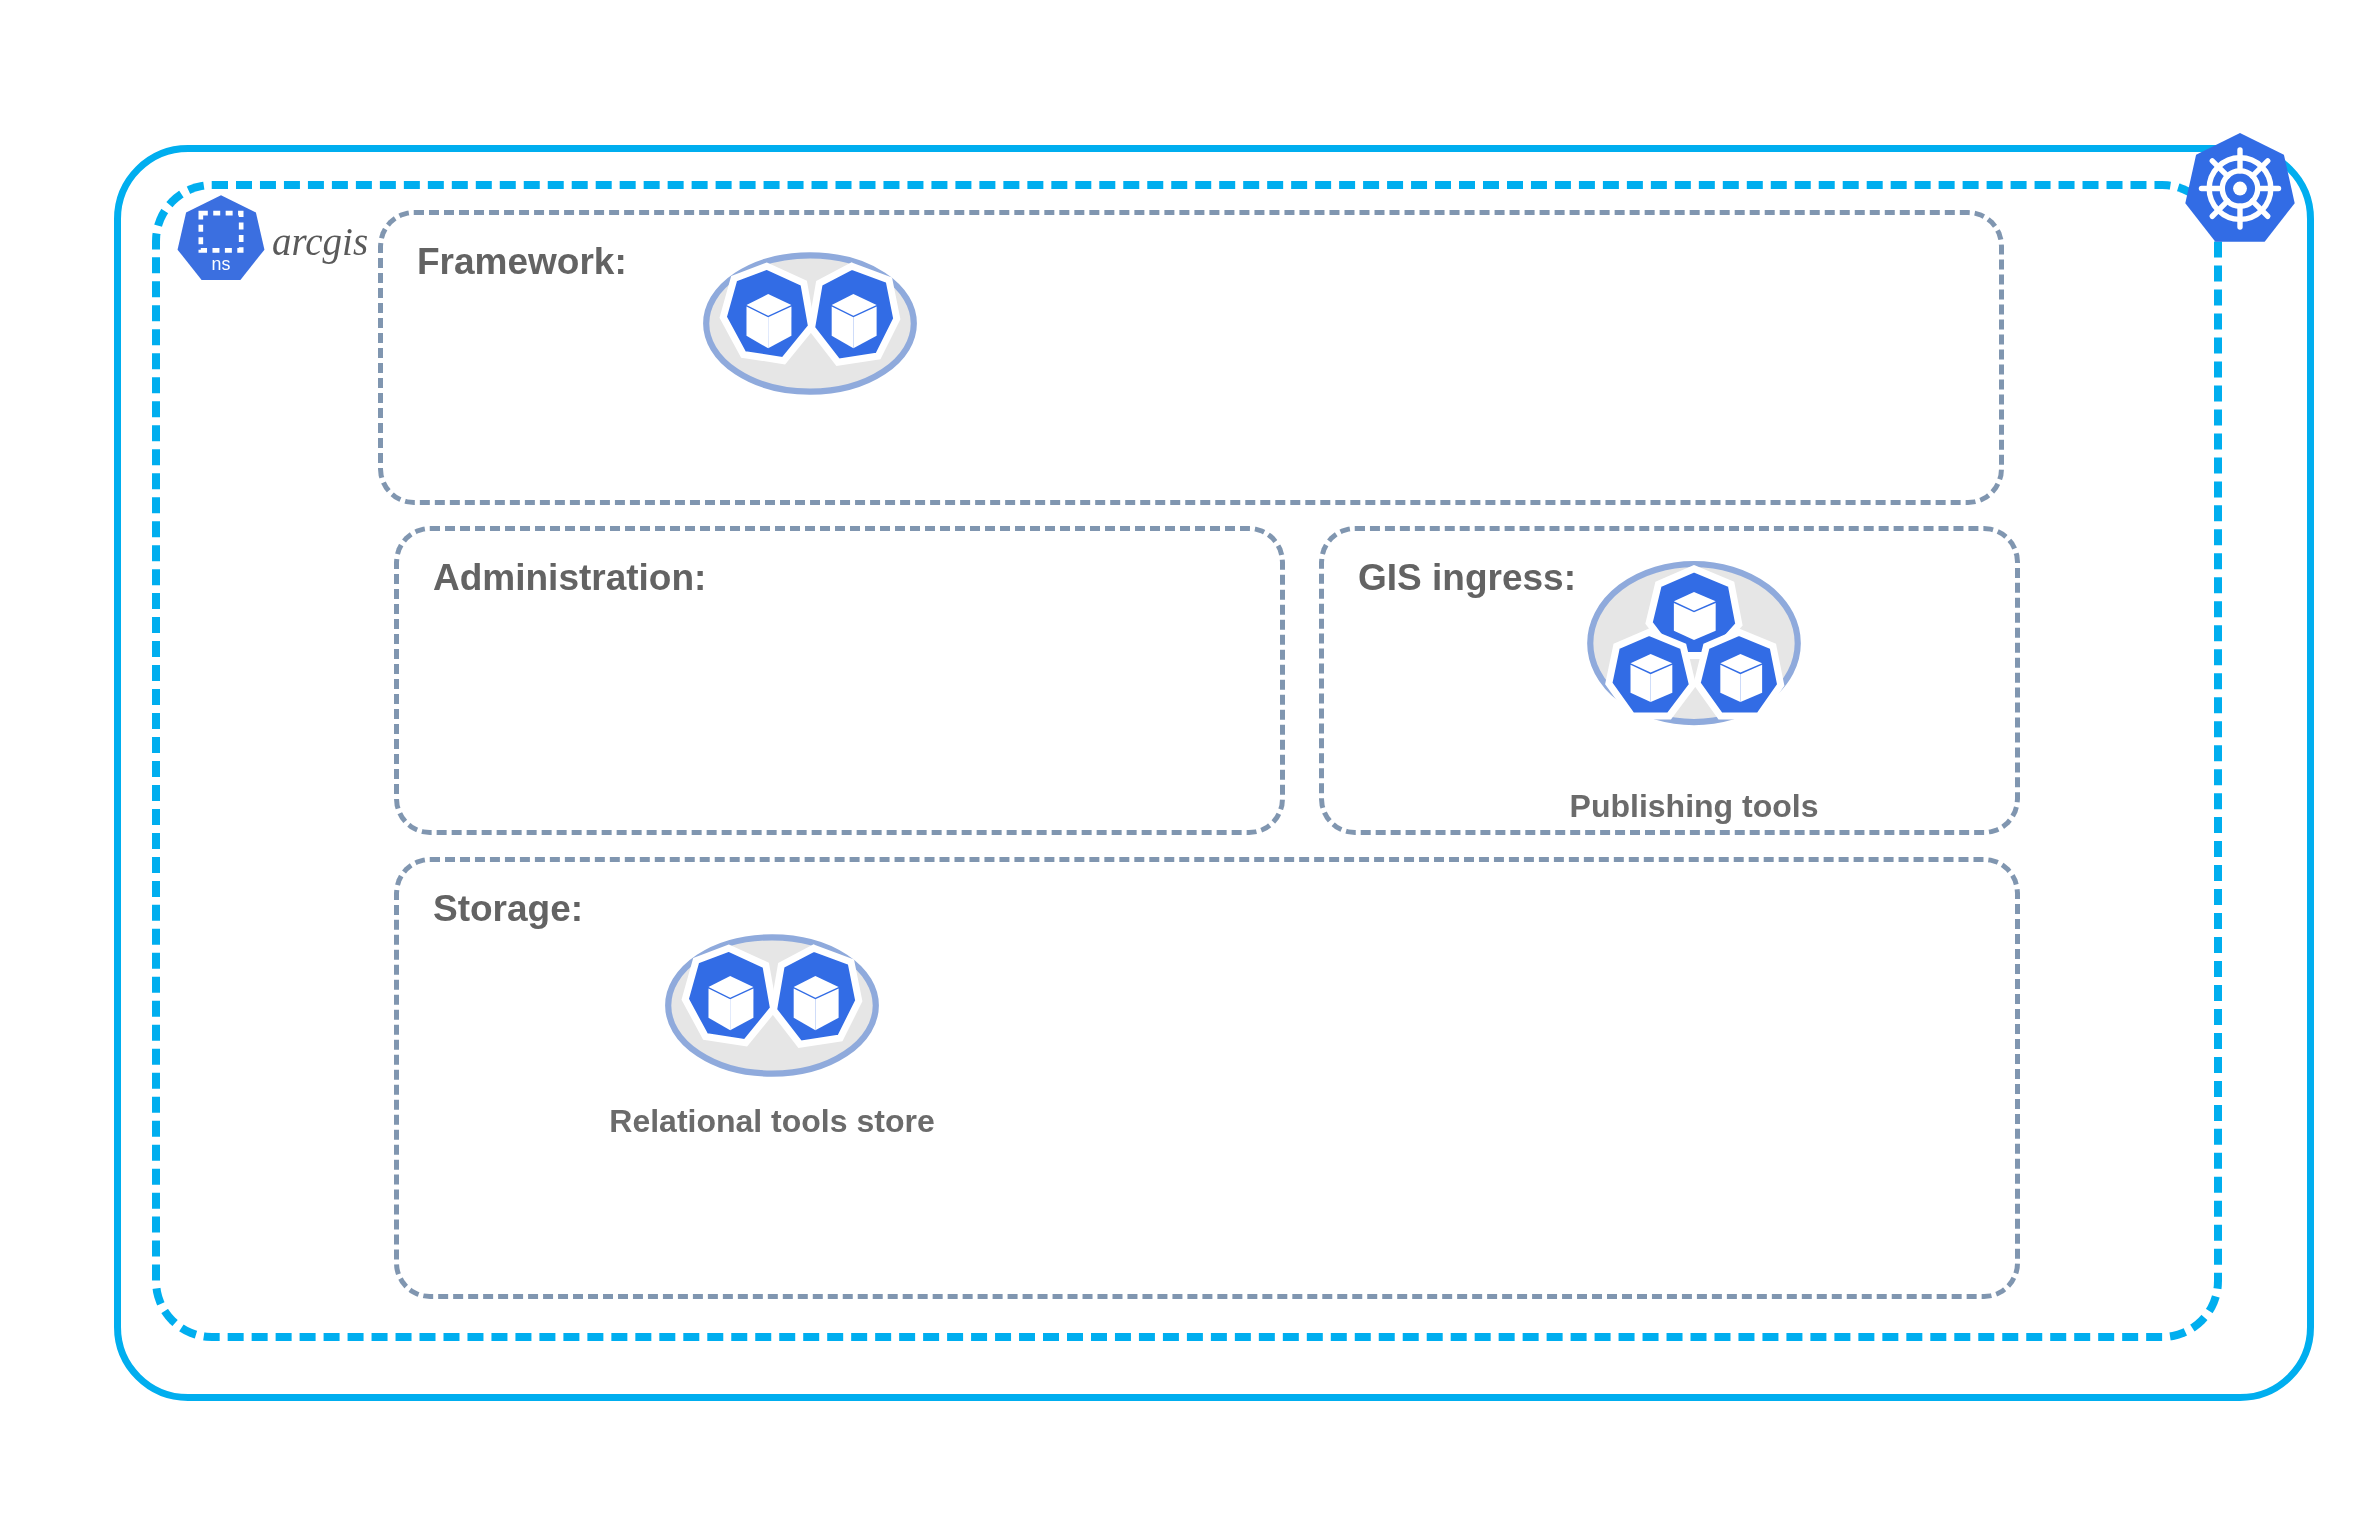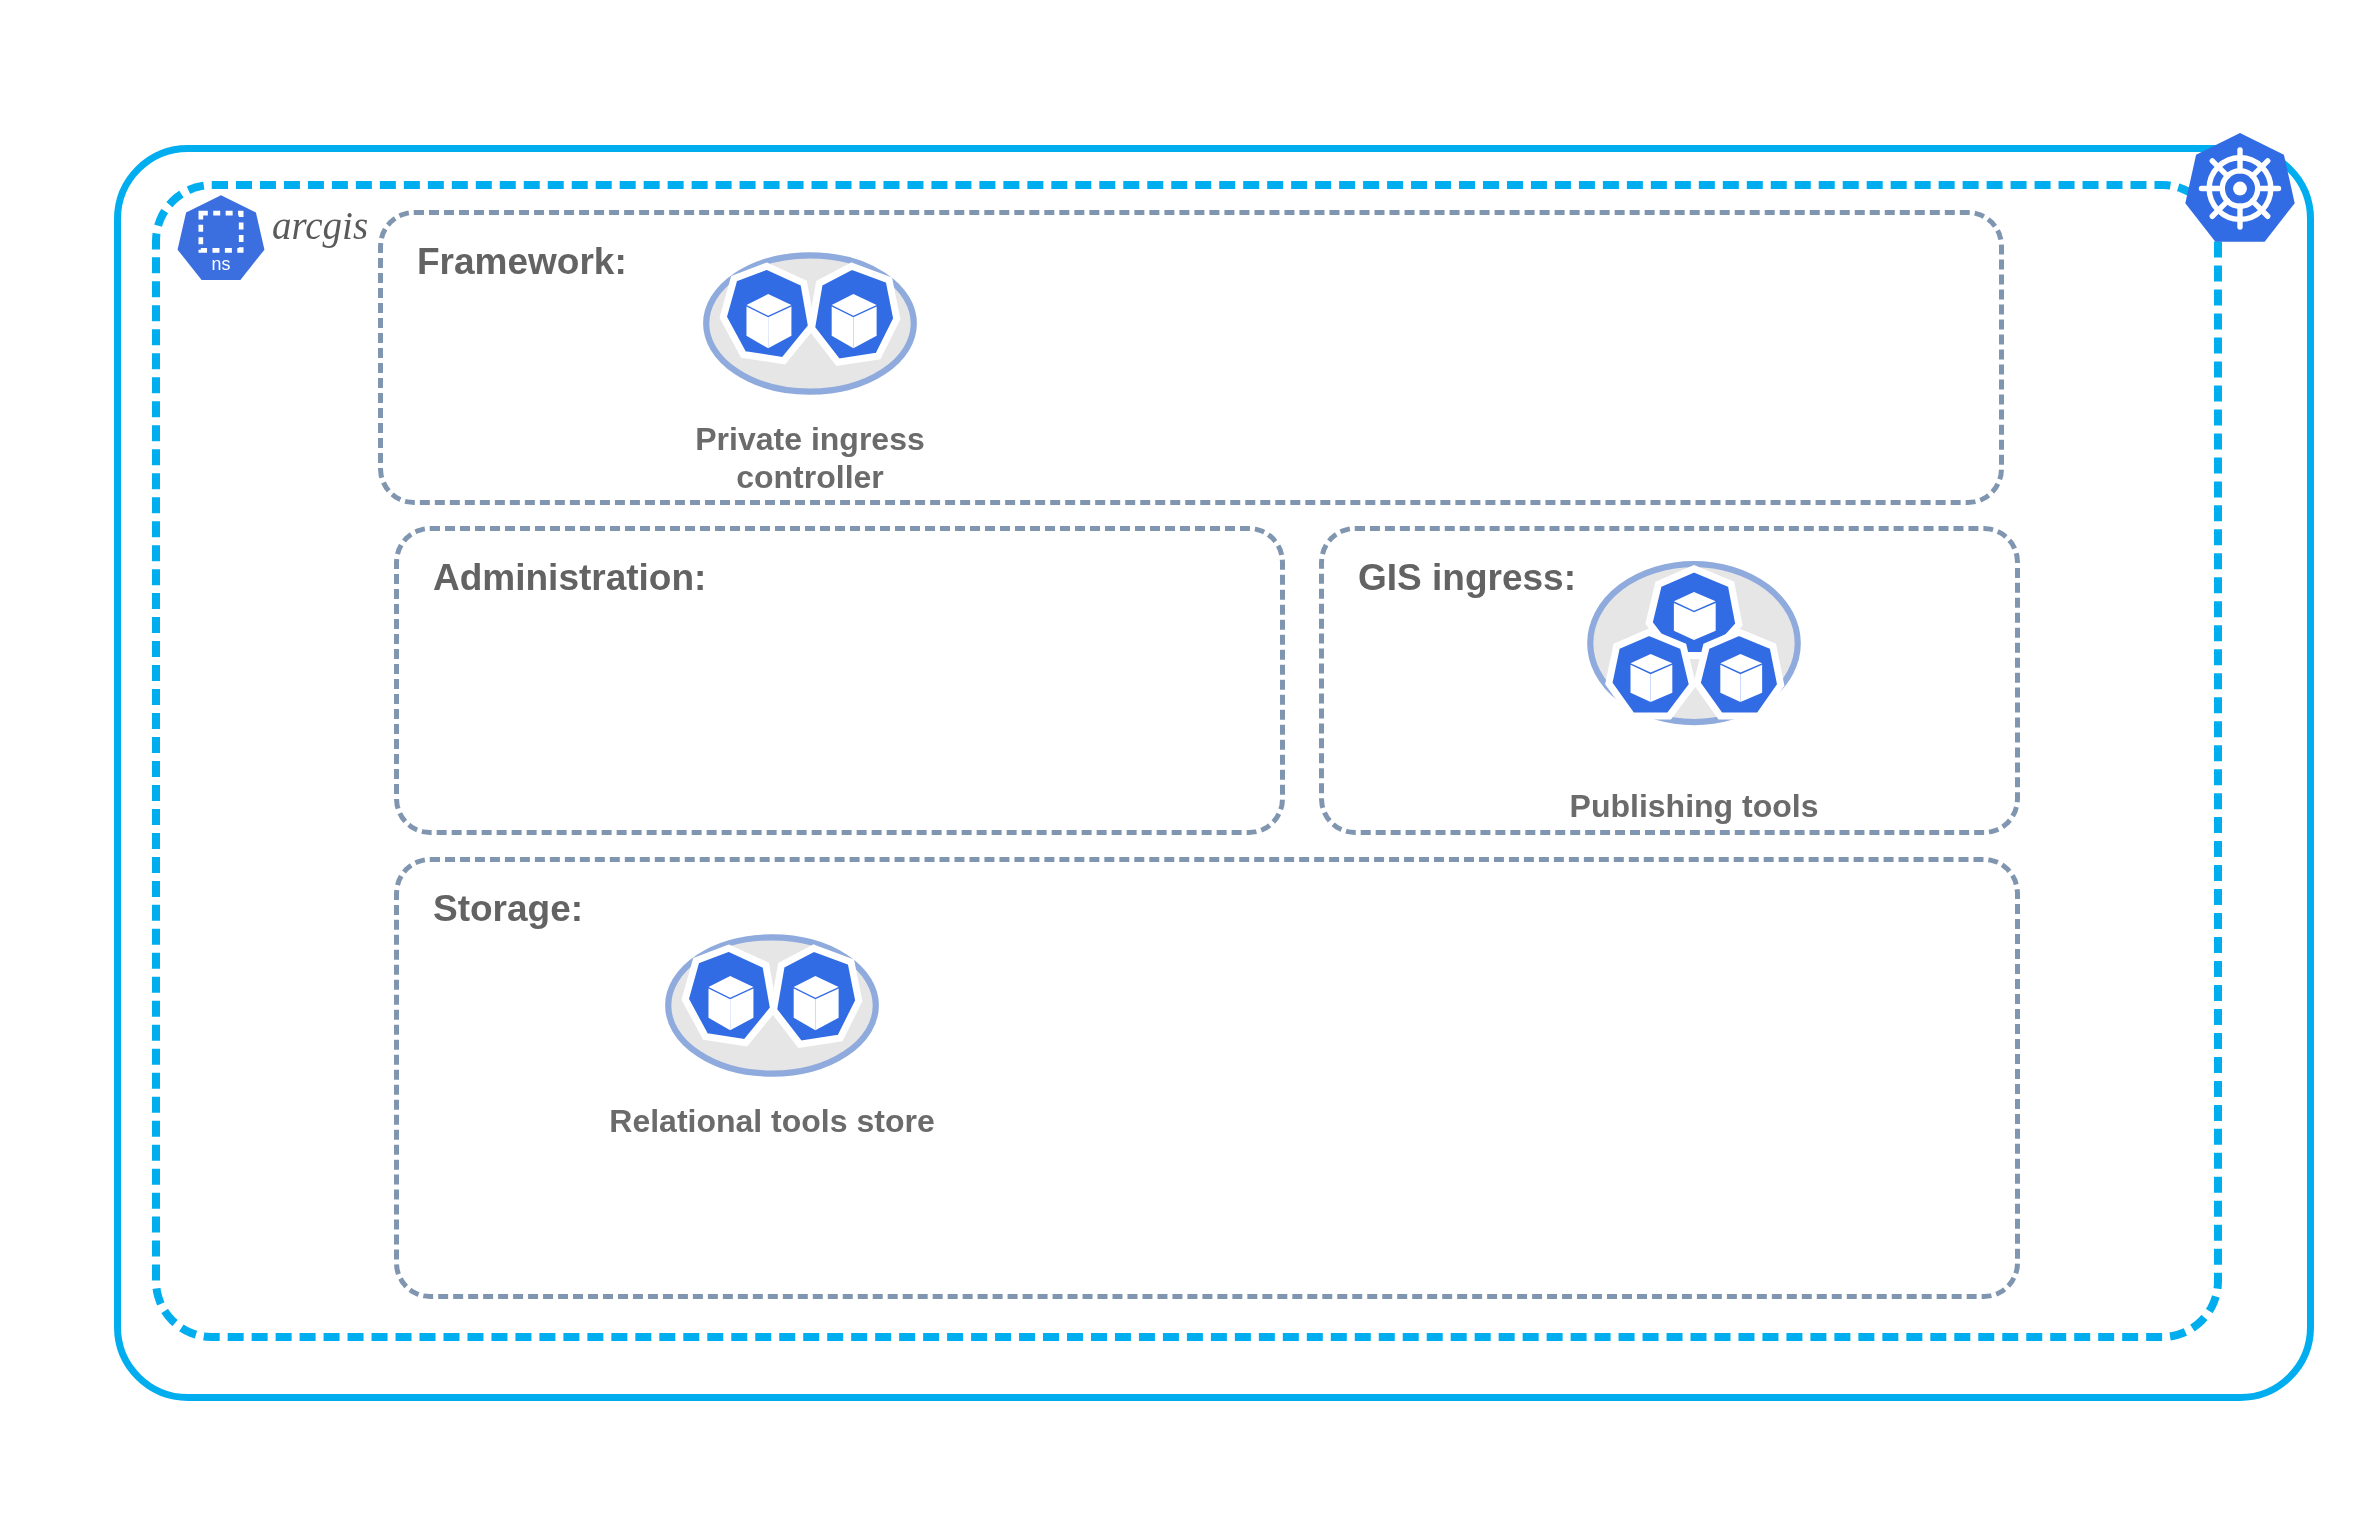--- a/index.html
+++ b/index.html
@@ -45,21 +45,21 @@
     left: 176px;
     top: 193px;
     width: 90px;
     height: 90px;
   }
   #namespace-badge svg { display: block; width: 90px; height: 90px; }
 
   #namespace-label {
     position: absolute;
     left: 272px;
-    top: 203px;
+    top: 219px;
     font-family: "Liberation Serif", serif;
     font-style: italic;
     font-size: 39px;
     color: #5A5A5A;
     white-space: nowrap;
   }
 
   
   #kubernetes-logo {
     position: absolute;
@@ -163,22 +163,20 @@
     </g>
     <g fill="#ffffff">
       <polygon points="60,72 88,58 118,72 88,86"></polygon>
       <polygon points="60,74 88,88 88,128 60,112"></polygon>
       <polygon points="118,74 88,88 88,128 118,112"></polygon>
       <polygon points="170,72 198,58 228,72 198,86"></polygon>
       <polygon points="170,74 198,88 198,128 170,112"></polygon>
       <polygon points="228,74 198,88 198,128 228,112"></polygon>
     </g>
   </svg>
-  <div class="workload-label">Private ingress
-controller</div>
 </div>
 
 <div class="panel" id="panel-administration">
   <div class="panel-title">Administration:</div>
 </div>
 
 <div class="panel" id="panel-gis-services">
   <div class="panel-title">GIS ingress:</div>
 </div>
 

